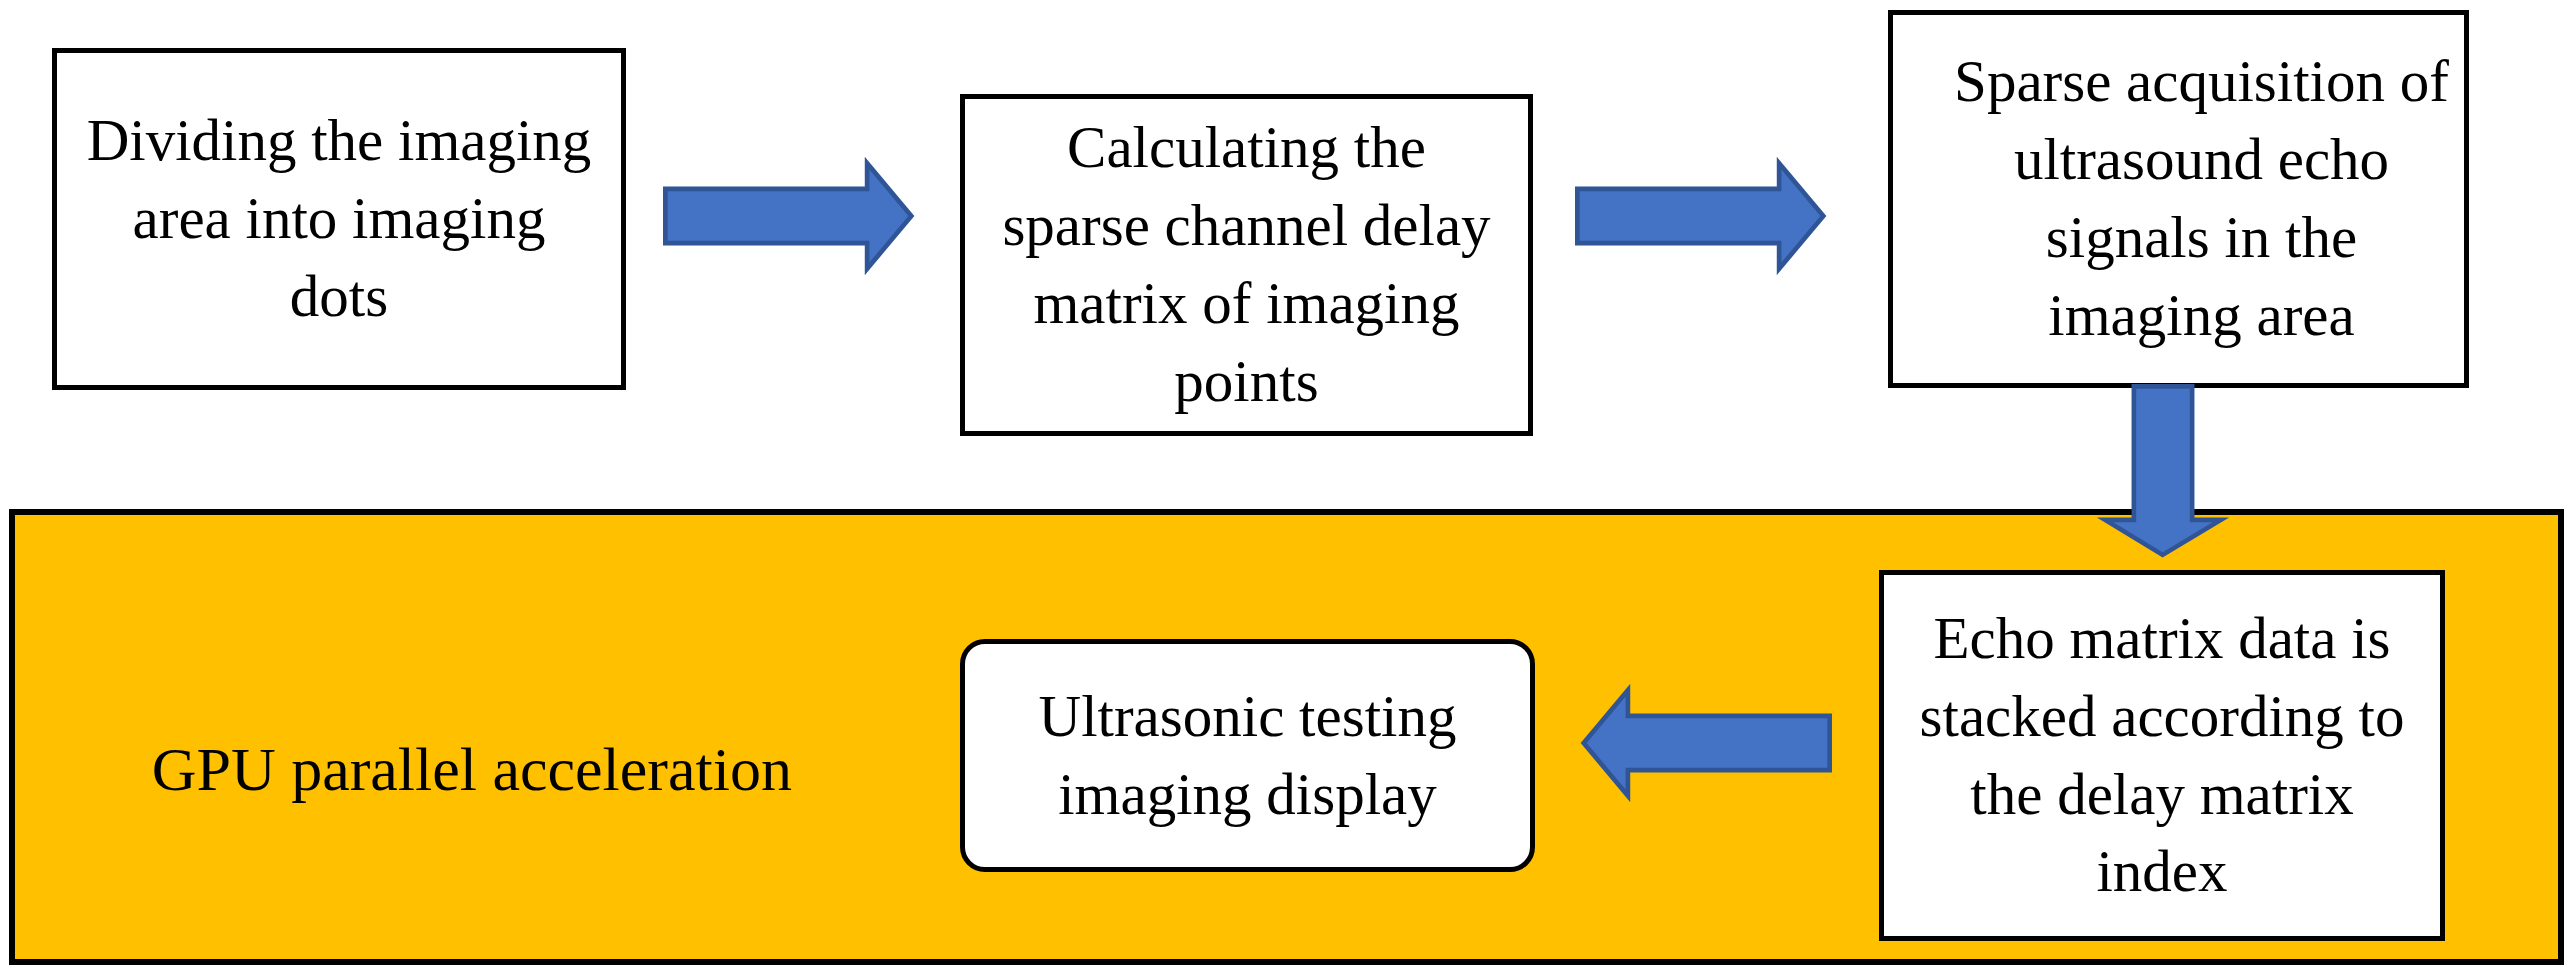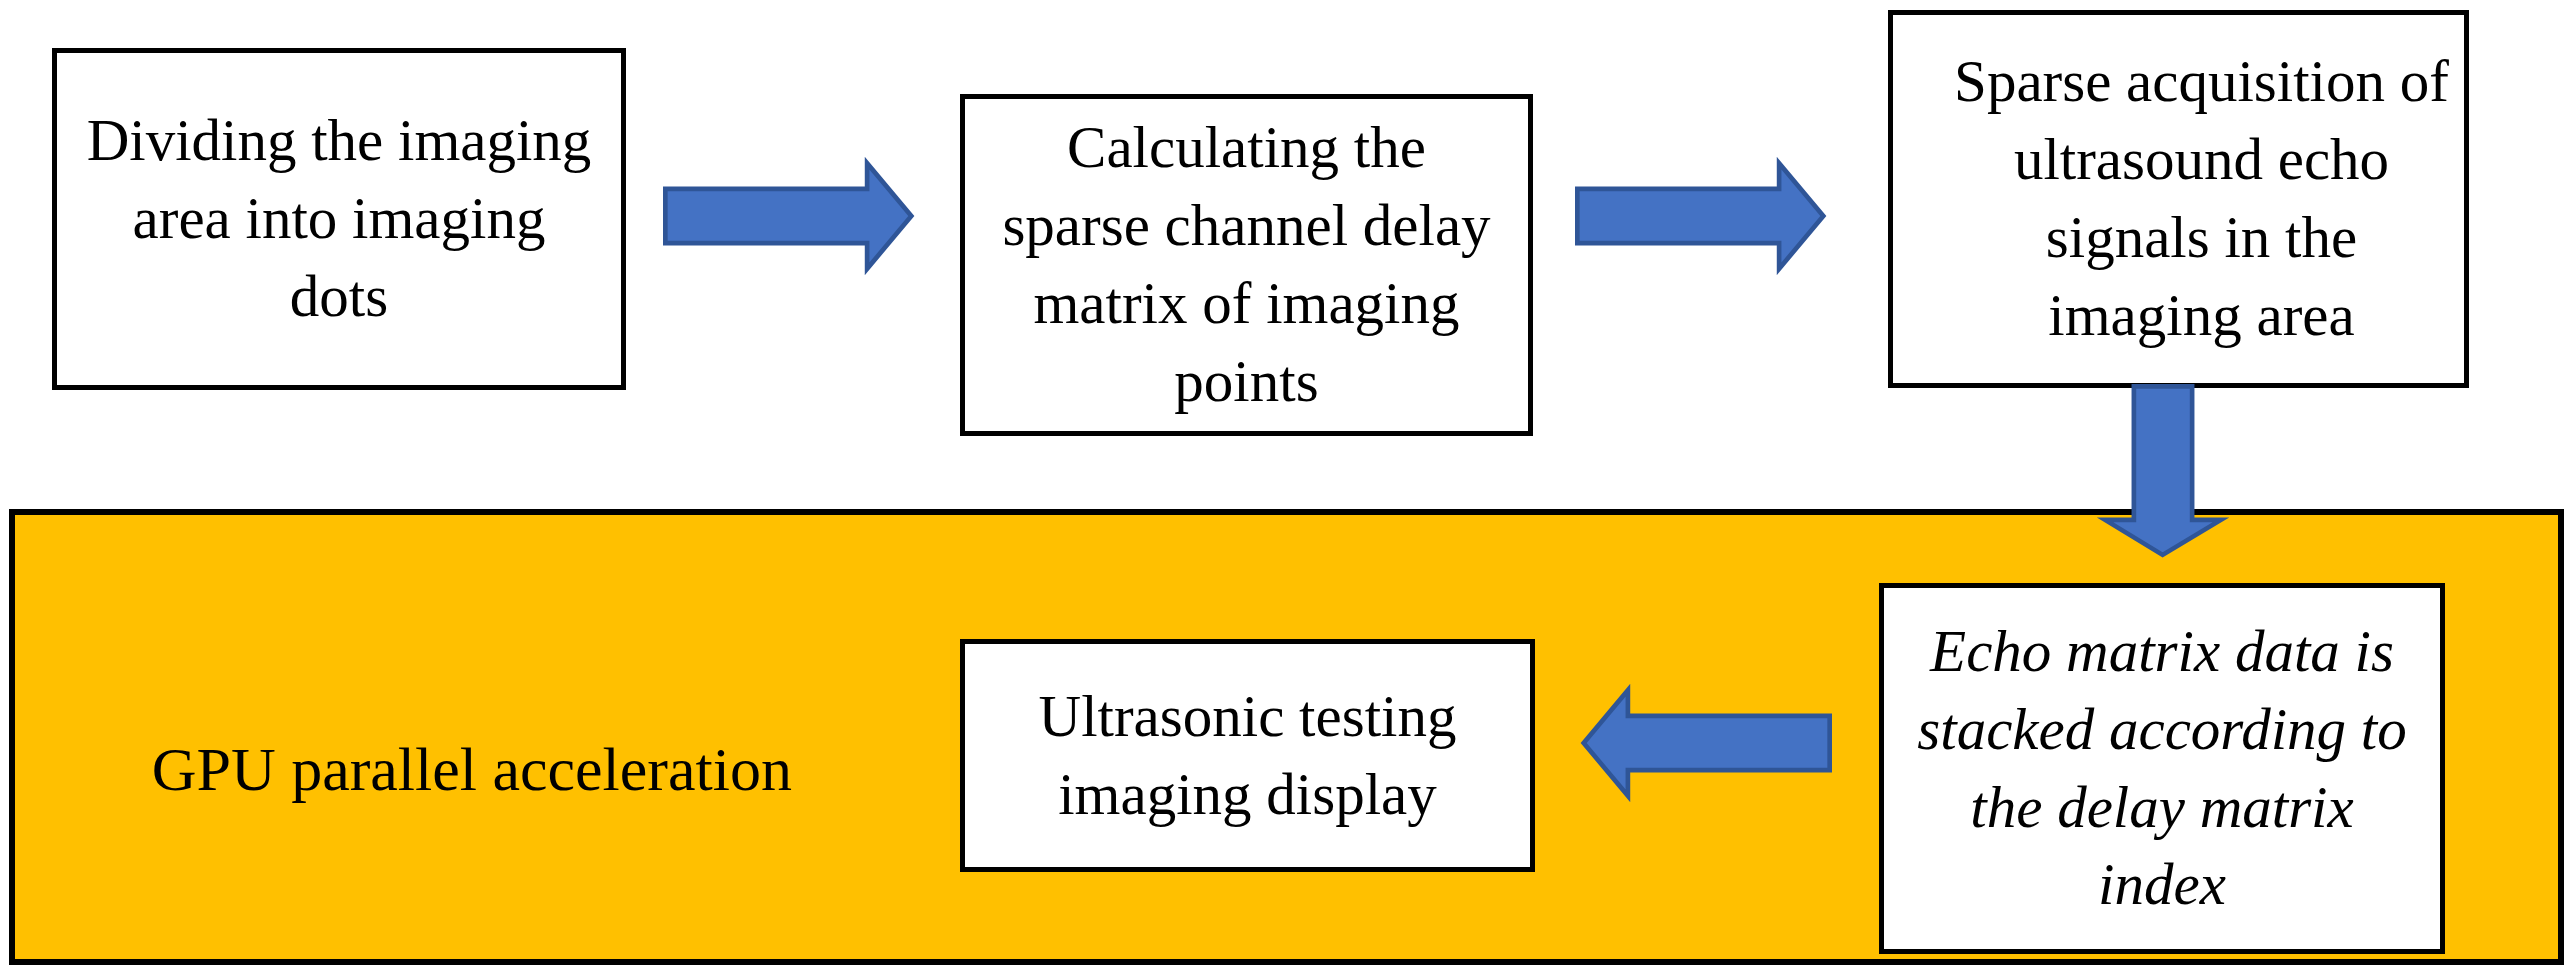--- a/index.html
+++ b/index.html
@@ -34,22 +34,22 @@
     z-index:2;
   }
   .pbox .txt{
     white-space:pre-line;
     font-size:59px;
     line-height:1.32;
   }
   #box-divide   {left:52px;  top:48px;  width:574px; height:342px;}
   #box-calculate{left:960px;top:48px;  width:573px; height:342px;margin-top:46px;}
   #box-acquire  {left:1888px;top:10px;  width:581px; height:378px;padding-left:46px;}
-  #box-display  {left:960px;top:639px; width:575px; height:233px;}
-  #box-stack    {left:1879px;top:583px; width:566px; height:371px;font-style:italic;}
+  #box-display  {left:960px;top:639px; width:575px; height:233px;border-radius:25px;}
+  #box-stack    {left:1879px;top:570px; width:566px; height:371px;}
 
   #panel{
     position:absolute;
     left:9.3px;top:509px;width:2555px;height:456px;
     box-sizing:border-box;
     background:var(--panel-fill);
     border:6.2px solid var(--panel-outline);
     z-index:1;
   }
   #panel-label{

